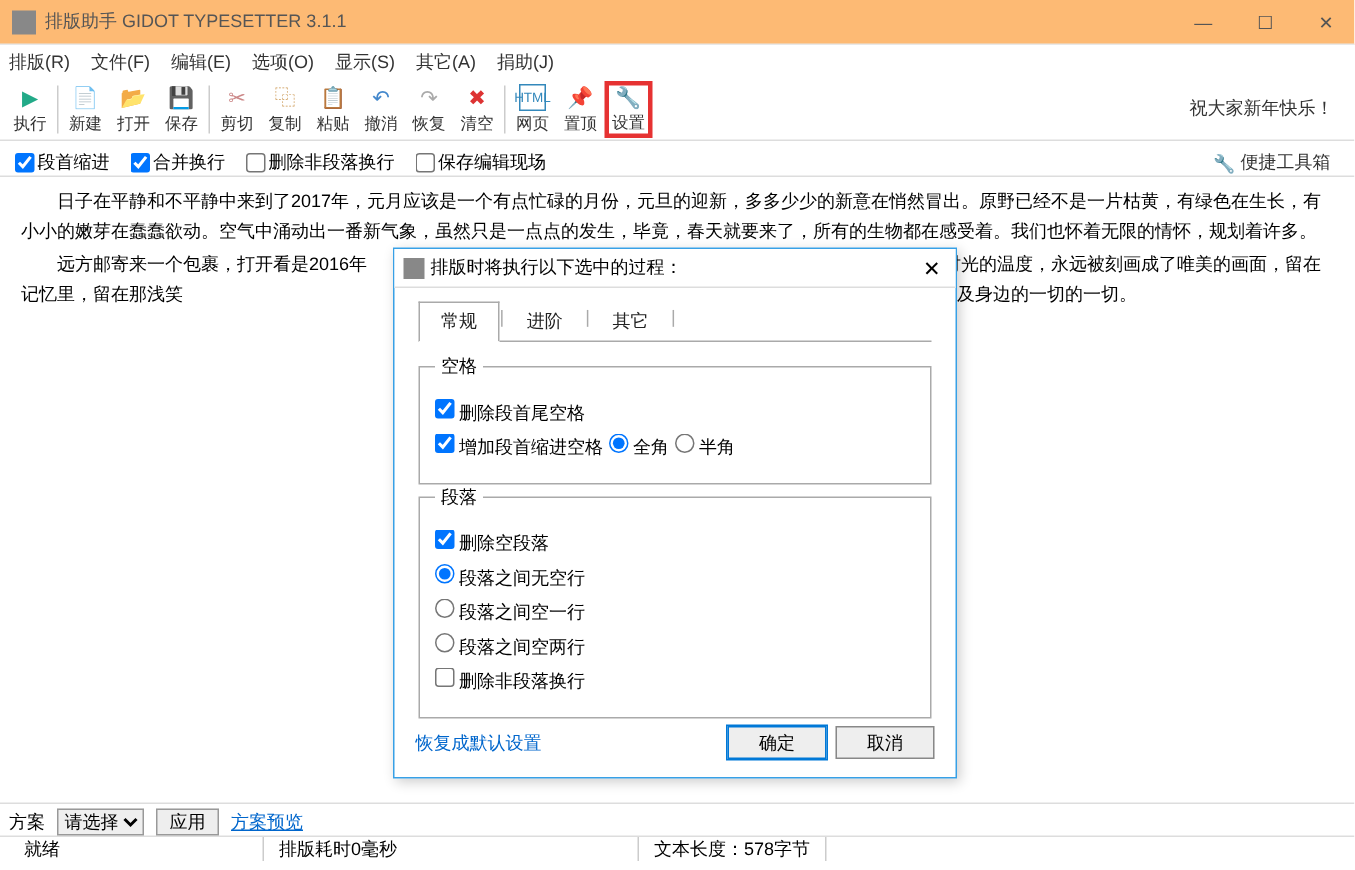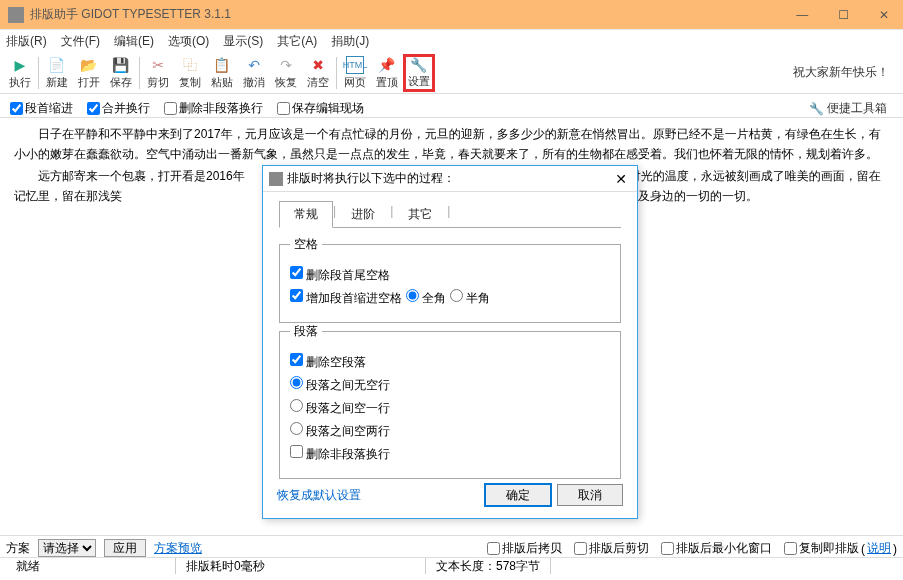--- a/index.html
+++ b/index.html
@@ -161,35 +161,20 @@
 <div class="editor">
   <p>日子在平静和不平静中来到了2017年，元月应该是一个有点忙碌的月份，元旦的迎新，多多少少的新意在悄然冒出。原野已经不是一片枯黄，有绿色在生长，有小小的嫩芽在蠢蠢欲动。空气中涌动出一番新气象，虽然只是一点点的发生，毕竟，春天就要来了，所有的生物都在感受着。我们也怀着无限的情怀，规划着许多。</p>
   <p><span>远方邮寄来一个包裹，打开看是2016年</span><span style="visibility:hidden">————————————————————————</span><span>的影像里，写出了时光的温度，永远被刻画成了唯美的画面，留在记忆里，留在那浅笑</span><span style="visibility:hidden">——————————————————————————</span><span>值得留恋。诗和远方，文字和旅行，以及身边的一切的一切。</span></p>
 </div>
 
 <div class="bottombar">
   <span>方案</span>
   <select><option>请选择</option></select>
   <button>应用</button>
   <span class="link">方案预览</span>
-  <div class="right">
-    <label>
-        <input type="checkbox" style="">
-        <span>排版后拷贝</span>
-      </label>
-    <label>
-        <input type="checkbox" style="">
-        <span>排版后剪切</span>
-      </label>
-    <label>
-        <input type="checkbox" style="">
-        <span>排版后最小化窗口</span>
-      </label>
-    <label><input type="checkbox" style=""><span>复制即排版</span>(<span class="link">说明</span>)</label>
-  </div>
 </div>
 
 <div class="statusbar">
   <div>就绪</div>
   <div>排版耗时0毫秒</div>
   <div>
       <span>文本长度：</span>
       <span>578字节</span>
     </div>
 </div>

